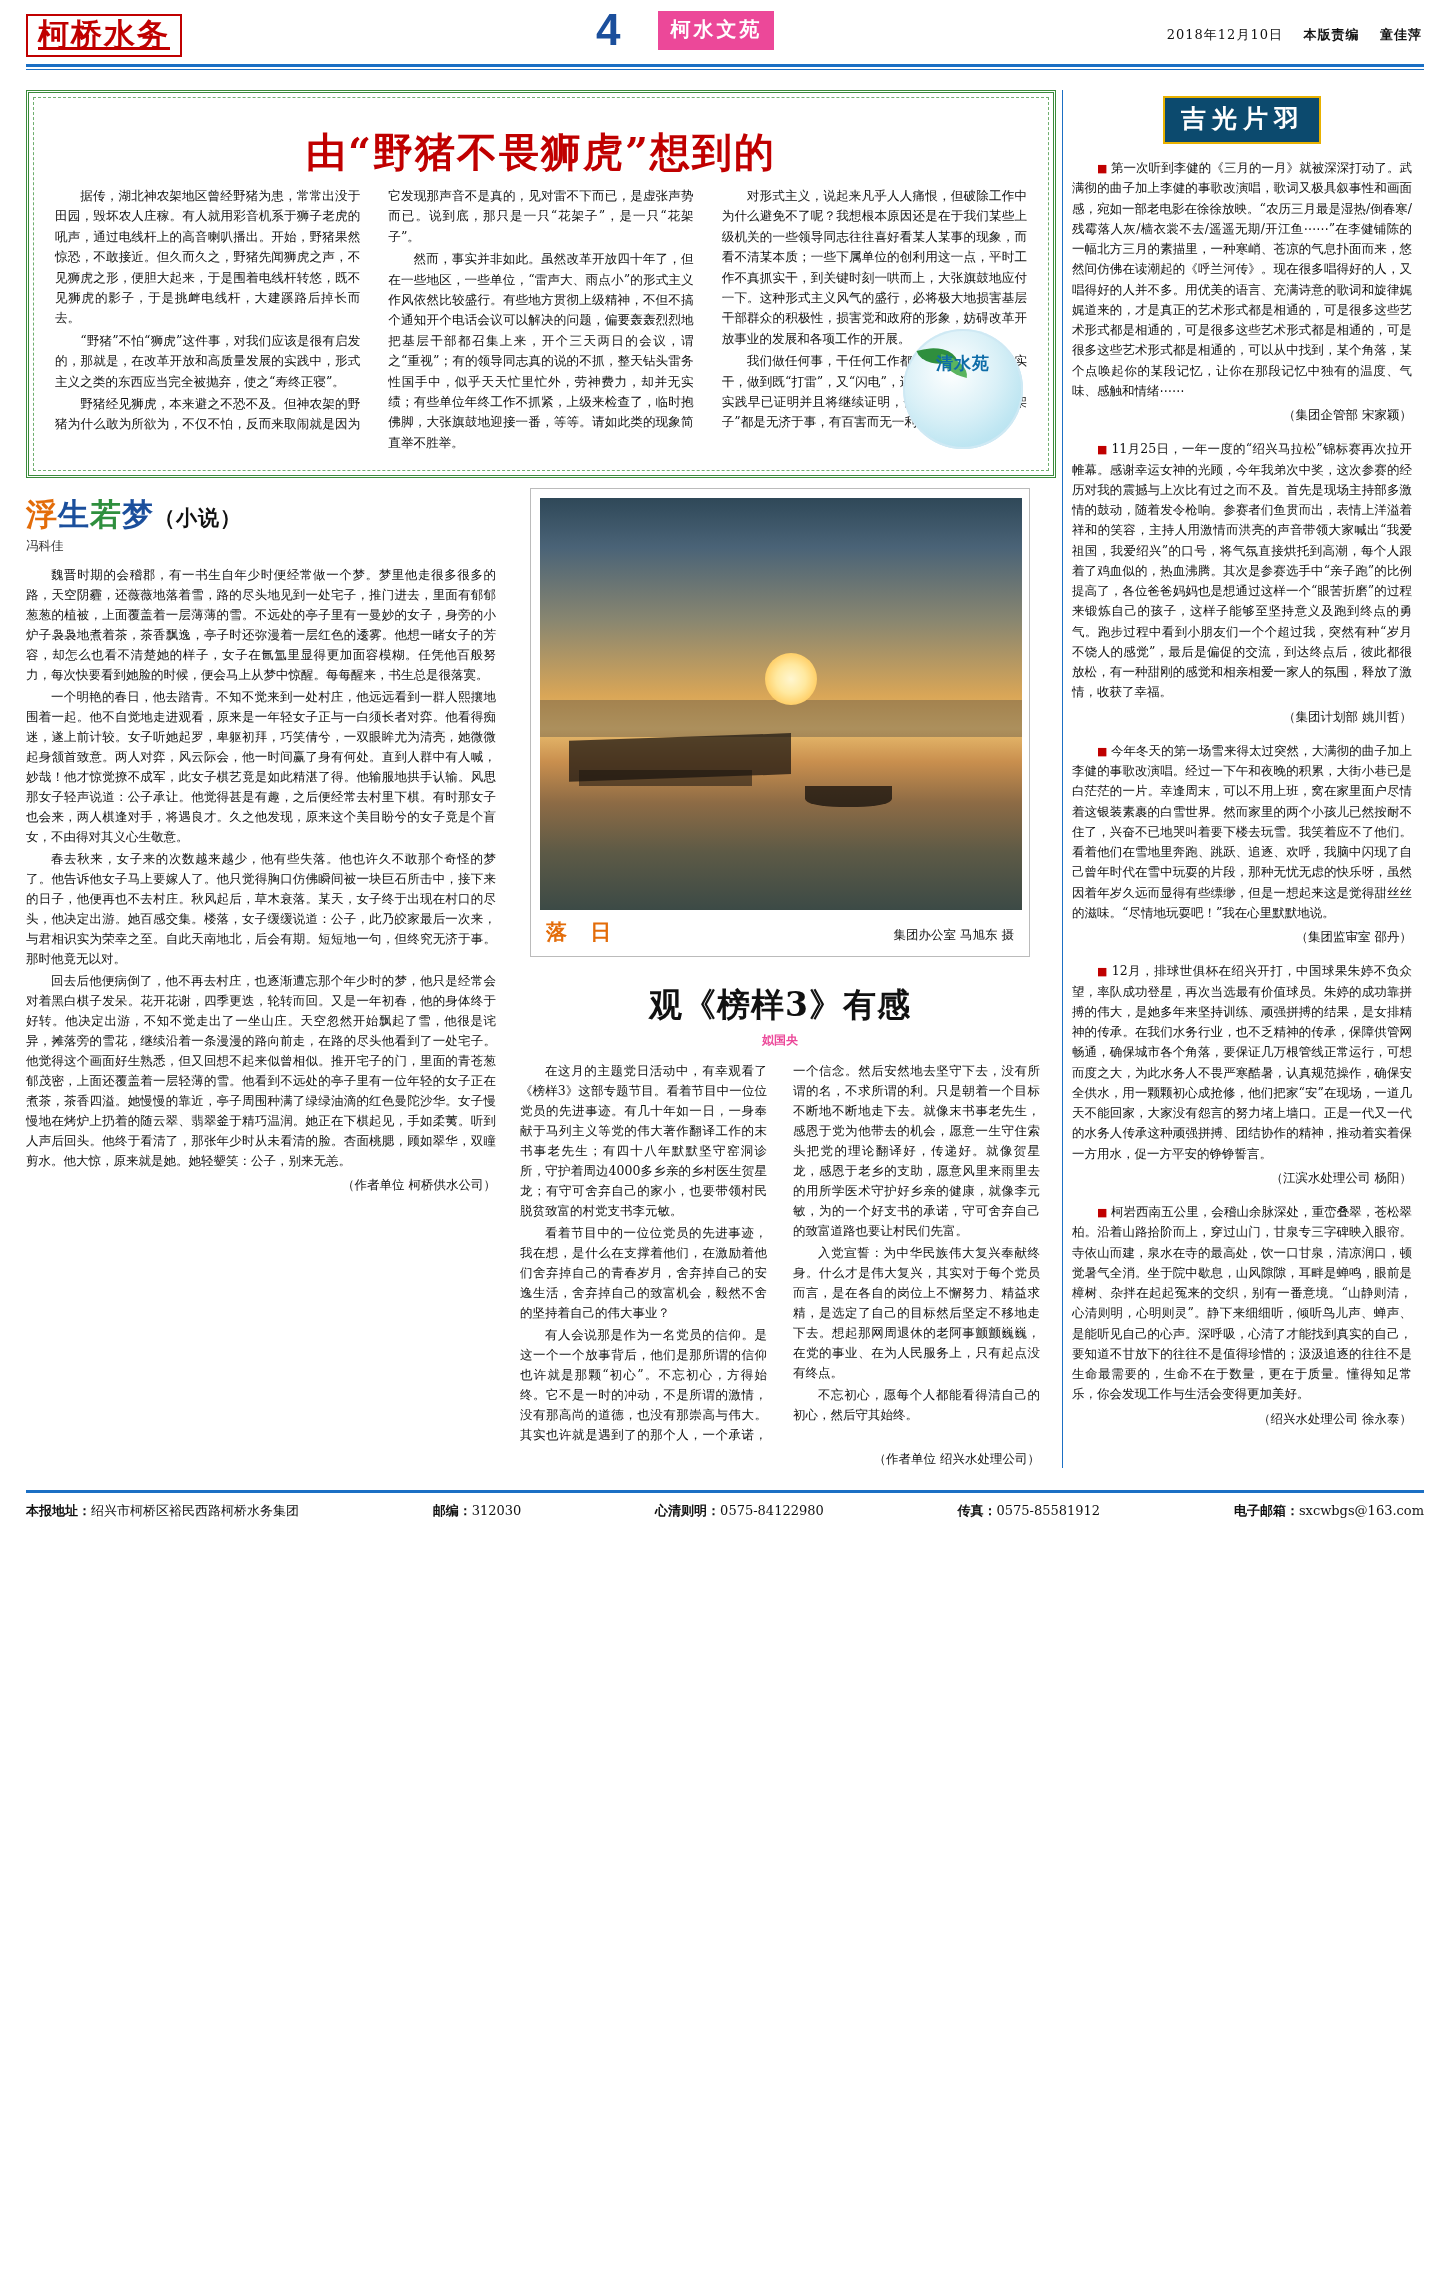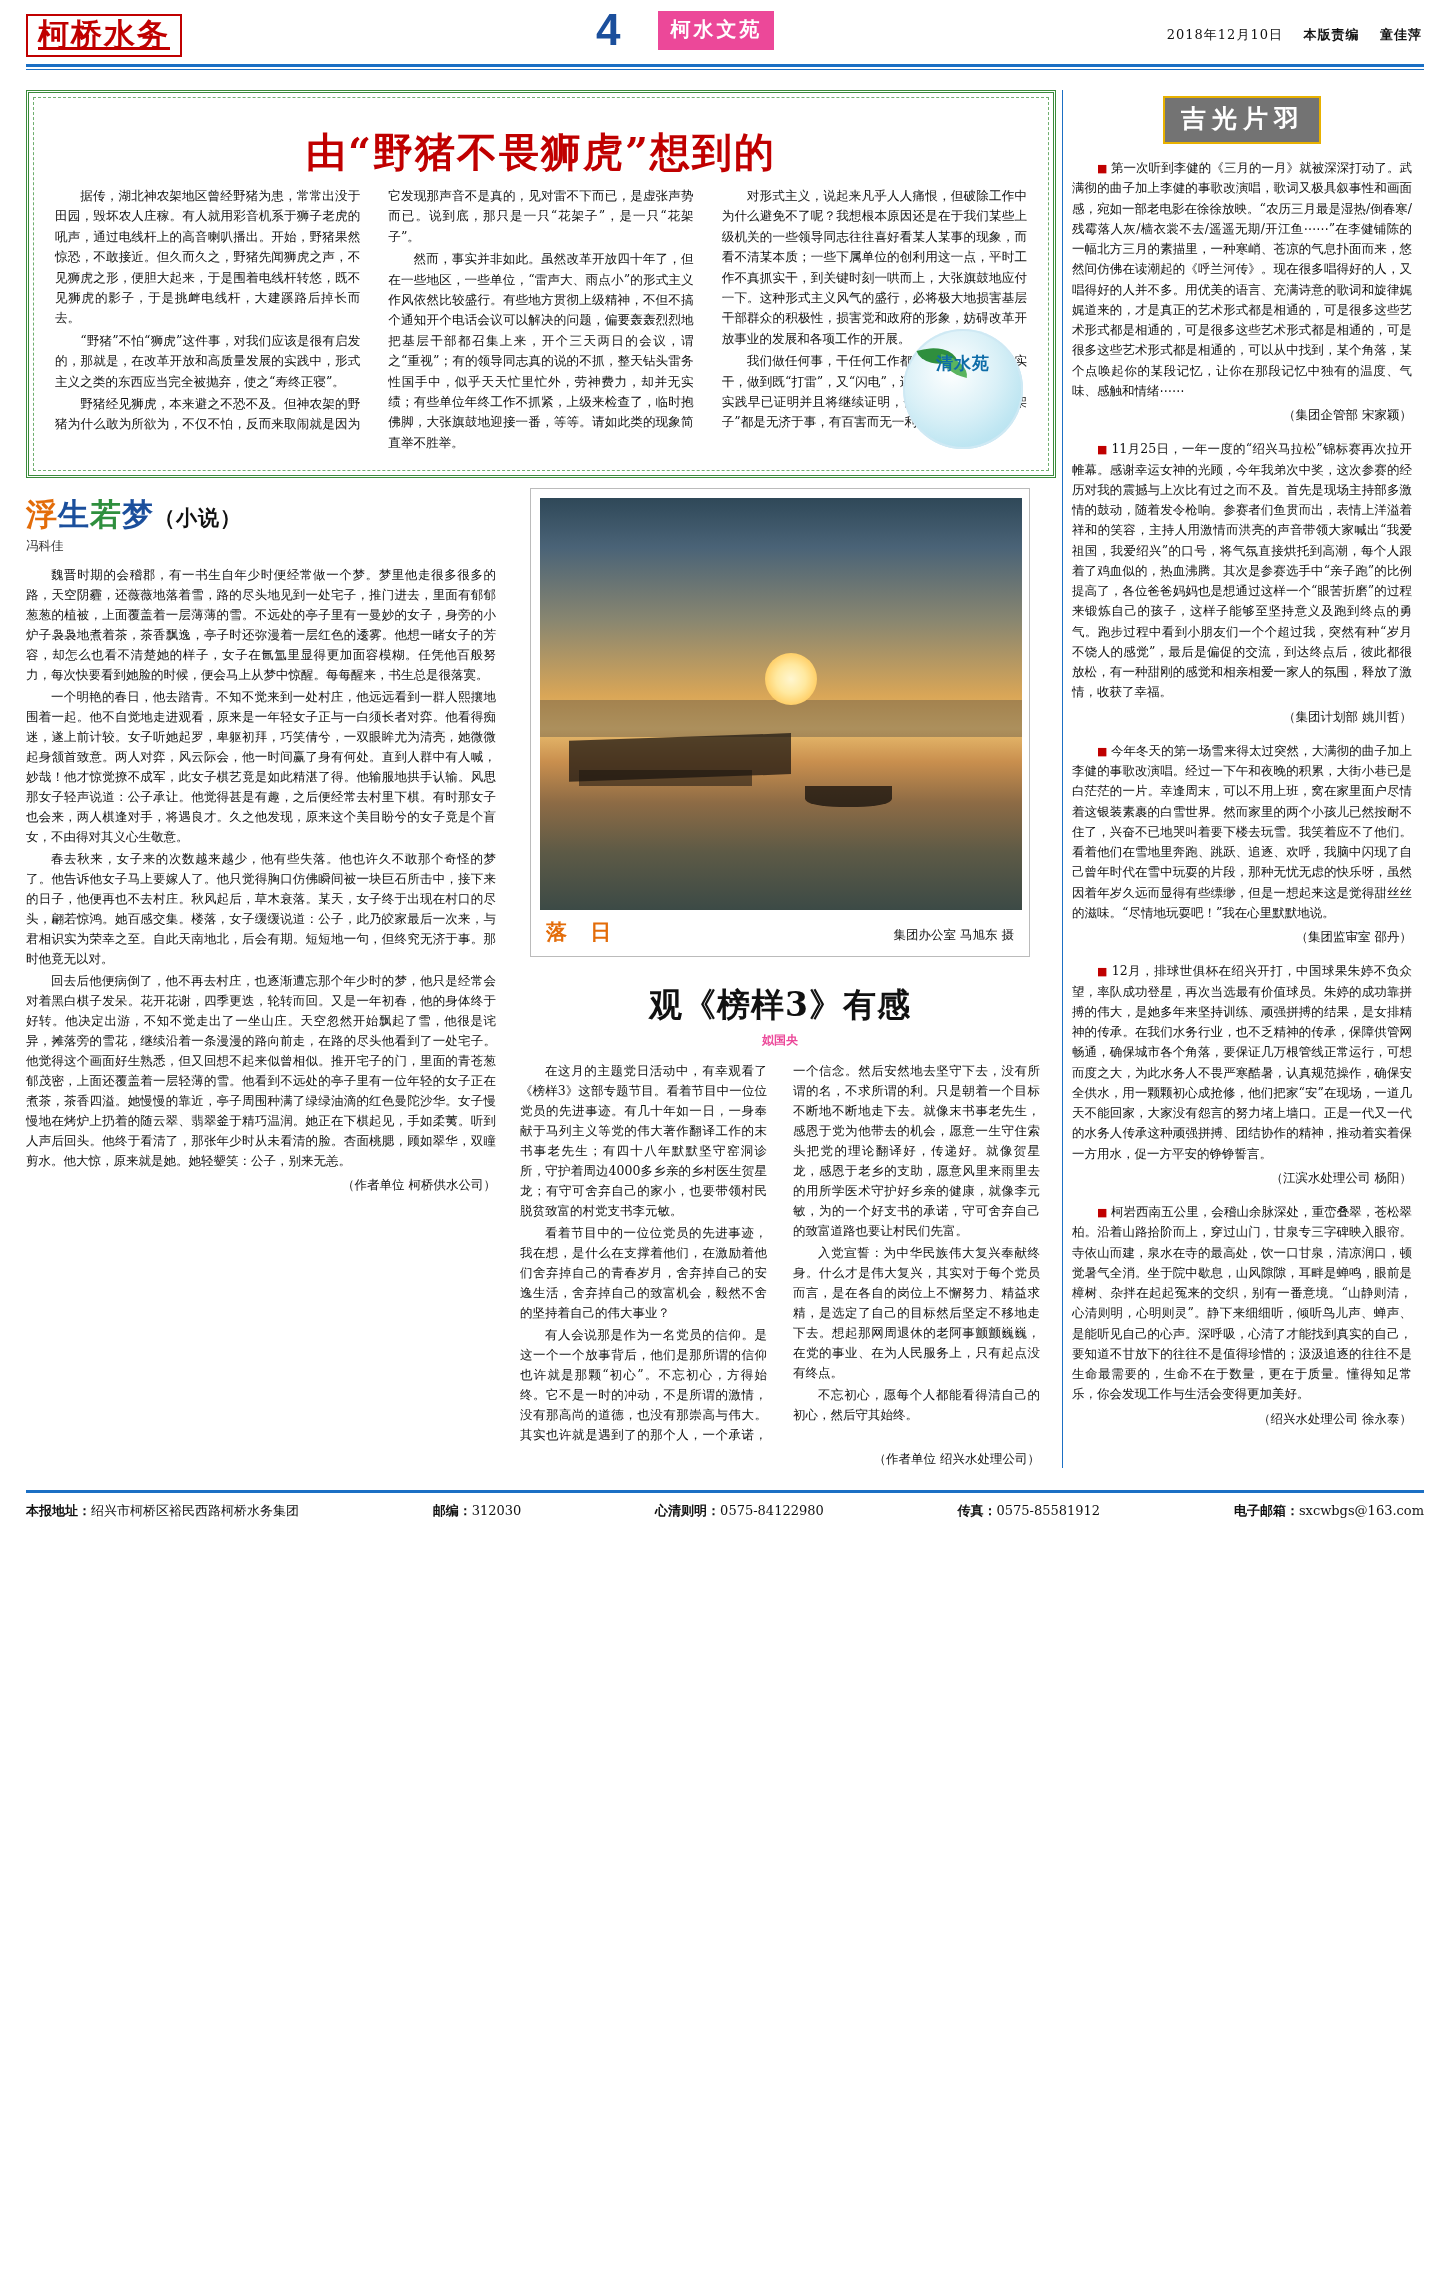--- a/index.html
+++ b/index.html
@@ -290,21 +290,21 @@
     left:-10px; top:0; bottom:0;
     width:1px;
     background:#1b6fc4;
   }
   .col-head{
     margin:6px 0 14px 0;
     text-align:center;
   }
   .col-head .band{
     display:inline-block;
-    background:#737373;
+    background:#0c4a6e;
     color:#ffffff;
     font-size:25px;
     font-weight:bold;
     letter-spacing:6px;
     padding:4px 14px 7px 16px;
     border:2px solid #e8b100;
   }
   .rnote{
     font-size:12.5px;
     line-height:1.62;
@@ -382,21 +382,21 @@
       <div class="mid">
 
         <div class="mid-left">
           <div class="title-novel">
             <span class="c1">浮</span><span class="c2">生</span><span class="c3">若</span><span class="c2">梦</span><span class="small">（小说）</span>
           </div>
           <div class="byline2">冯科佳</div>
           <div class="novel-body">
             <p>魏晋时期的会稽郡，有一书生自年少时便经常做一个梦。梦里他走很多很多的路，天空阴霾，还薇薇地落着雪，路的尽头地见到一处宅子，推门进去，里面有郁郁葱葱的植被，上面覆盖着一层薄薄的雪。不远处的亭子里有一曼妙的女子，身旁的小炉子袅袅地煮着茶，茶香飘逸，亭子时还弥漫着一层红色的逶雾。他想一睹女子的芳容，却怎么也看不清楚她的样子，女子在氤氲里显得更加面容模糊。任凭他百般努力，每次快要看到她脸的时候，便会马上从梦中惊醒。每每醒来，书生总是很落寞。</p>
             <p>一个明艳的春日，他去踏青。不知不觉来到一处村庄，他远远看到一群人熙攘地围着一起。他不自觉地走进观看，原来是一年轻女子正与一白须长者对弈。他看得痴迷，遂上前计较。女子听她起罗，卑躯初拜，巧笑倩兮，一双眼眸尤为清亮，她微微起身颔首致意。两人对弈，风云际会，他一时间赢了身有何处。直到人群中有人喊，妙哉！他才惊觉撩不成军，此女子棋艺竟是如此精湛了得。他输服地拱手认输。风思那女子轻声说道：公子承让。他觉得甚是有趣，之后便经常去村里下棋。有时那女子也会来，两人棋逢对手，将遇良才。久之他发现，原来这个美目盼兮的女子竟是个盲女，不由得对其义心生敬意。</p>
-            <p>春去秋来，女子来的次数越来越少，他有些失落。他也许久不敢那个奇怪的梦了。他告诉他女子马上要嫁人了。他只觉得胸口仿佛瞬间被一块巨石所击中，接下来的日子，他便再也不去村庄。秋风起后，草木衰落。某天，女子终于出现在村口的尽头，翩若惊鸿。她百感交集。楼落，女子缓缓说道：公子，此乃皎家最后一次来，与君相识实为荣幸之至。自此天南地北，后会有期。短短地一句，但终究无济于事。那时他竟无以对。</p>
+            <p>春去秋来，女子来的次数越来越少，他有些失落。他也许久不敢那个奇怪的梦了。他告诉他女子马上要嫁人了。他只觉得胸口仿佛瞬间被一块巨石所击中，接下来的日子，他便再也不去村庄。秋风起后，草木衰落。某天，女子终于出现在村口的尽头，他决定出游。她百感交集。楼落，女子缓缓说道：公子，此乃皎家最后一次来，与君相识实为荣幸之至。自此天南地北，后会有期。短短地一句，但终究无济于事。那时他竟无以对。</p>
             <p>回去后他便病倒了，他不再去村庄，也逐渐遭忘那个年少时的梦，他只是经常会对着黑白棋子发呆。花开花谢，四季更迭，轮转而回。又是一年初春，他的身体终于好转。他决定出游，不知不觉走出了一坐山庄。天空忽然开始飘起了雪，他很是诧异，摊落旁的雪花，继续沿着一条漫漫的路向前走，在路的尽头他看到了一处宅子。他觉得这个画面好生熟悉，但又回想不起来似曾相似。推开宅子的门，里面的青苍葱郁茂密，上面还覆盖着一层轻薄的雪。他看到不远处的亭子里有一位年轻的女子正在煮茶，茶香四溢。她慢慢的靠近，亭子周围种满了绿绿油滴的红色曼陀沙华。女子慢慢地在烤炉上扔着的随云翠、翡翠釜于精巧温润。她正在下棋起见，手如柔荑。听到人声后回头。他终于看清了，那张年少时从未看清的脸。杏面桃腮，顾如翠华，双瞳剪水。他大惊，原来就是她。她轻颦笑：公子，别来无恙。</p>
           </div>
           <div class="sign-right">（作者单位  柯桥供水公司）</div>
         </div>
 
         <div class="mid-right">
           <div class="photo-box">
             <div class="photo">
               <div class="skyline"></div>
               <div class="sun"></div>

